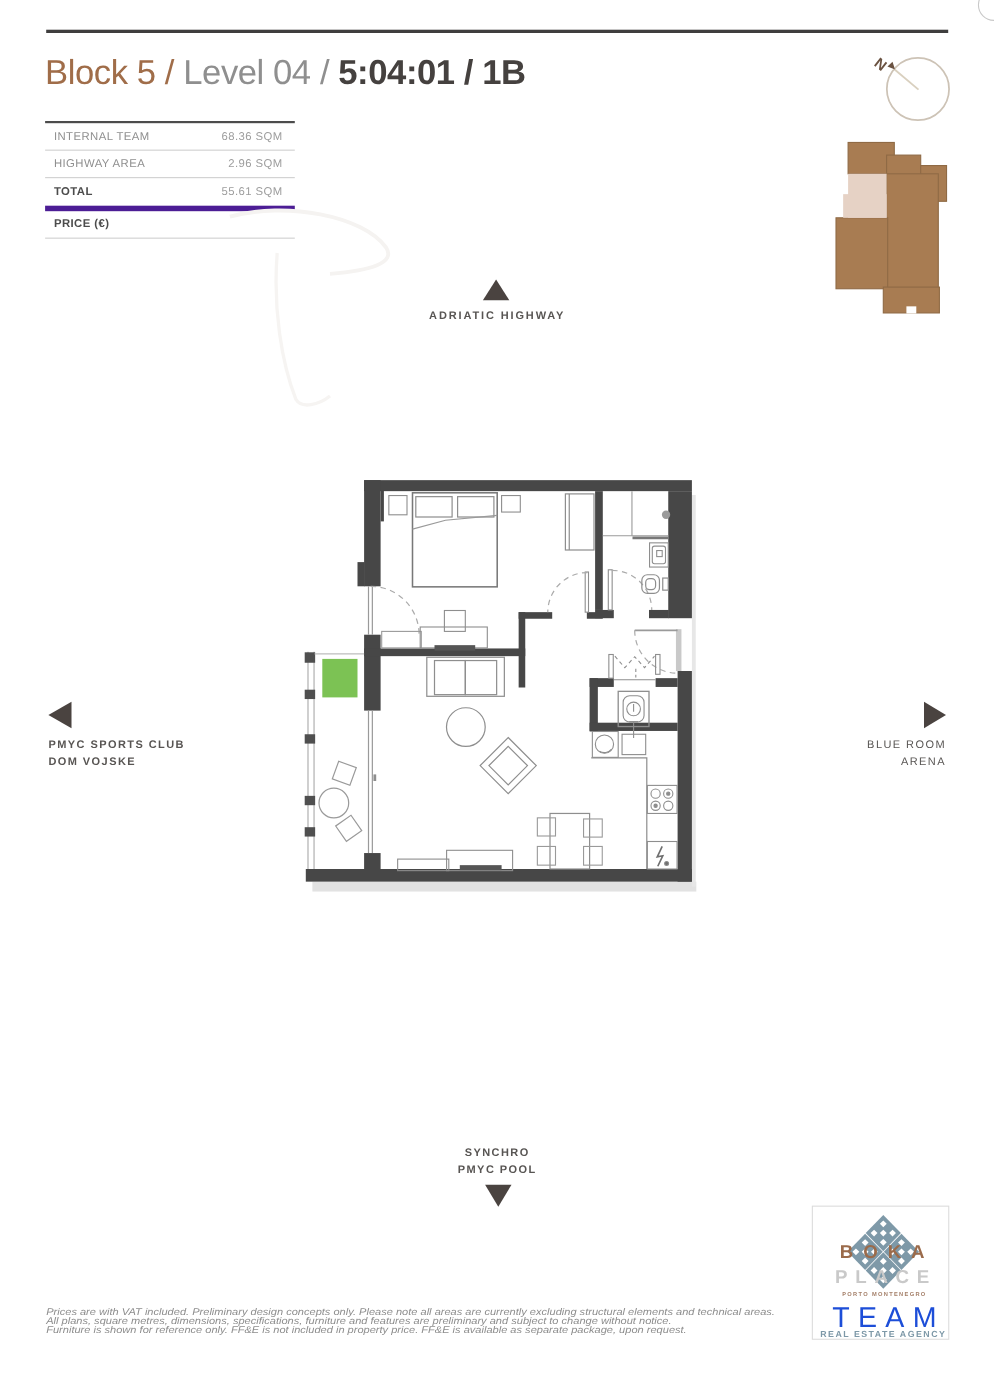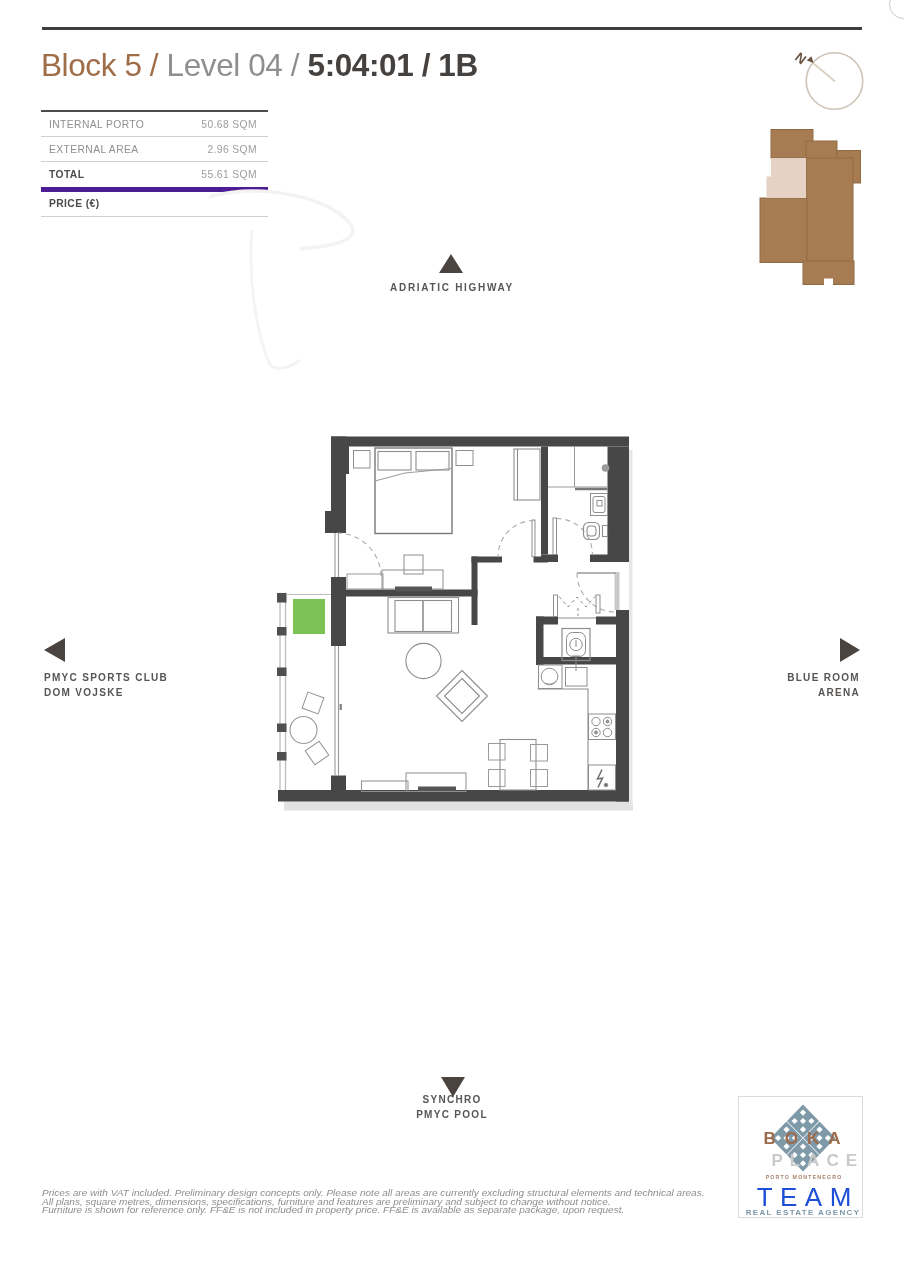--- a/index.html
+++ b/index.html
@@ -14,25 +14,25 @@
 <div class="abs" style="left:42px;top:27px;width:820px;height:3.4px;background:#3f3e3e;"></div>
 
 <div class="abs" style="left:889px;top:-10px;width:27px;height:27px;border:1.6px solid #c9c9c9;border-radius:50%;"></div>
 
 <div class="abs" style="left:41px;top:47px;font-size:31.5px;letter-spacing:-0.4px;color:#8f8f8f;white-space:nowrap;">
   <span style="font-weight:normal;color:#a06d49;">Block 5</span><span style="color:#a06d49;"> / </span><span>Level 04</span> / <span style="font-weight:bold;color:#45413f;">5:04:01 / 1B</span>
 </div>
 
 <div class="abs" style="left:41px;top:110px;width:227px;border-top:2.6px solid #4c4c4c;font-size:10.3px;">
   <div style="display:flex;justify-content:space-between;align-items:center;height:24.2px;border-bottom:1px solid #cfcfcf;color:#8f8f8f;letter-spacing:0.4px;">
-        <span style="padding-left:8px;">INTERNAL PORTO</span>
-        <span style="color:#9d9d9d;padding-right:11px;">50.68 SQM</span>
+        <span style="padding-left:8px;">INTERNAL TEAM</span>
+        <span style="color:#9d9d9d;padding-right:11px;">68.36 SQM</span>
       </div>
   <div style="display:flex;justify-content:space-between;align-items:center;height:24.2px;border-bottom:1px solid #cfcfcf;color:#8f8f8f;letter-spacing:0.4px;">
-        <span style="padding-left:8px;">EXTERNAL AREA</span>
+        <span style="padding-left:8px;">HIGHWAY AREA</span>
         <span style="color:#9d9d9d;padding-right:11px;">2.96 SQM</span>
       </div>
   <div style="display:flex;justify-content:space-between;align-items:center;height:24.2px;border-bottom:5px solid #4c1d95;color:#4c4c4c;font-weight:bold;letter-spacing:0.4px;">
         <span style="padding-left:8px;">TOTAL</span>
         <span style="color:#9d9d9d;font-weight:normal;padding-right:11px;">55.61 SQM</span>
       </div>
   <div style="display:flex;justify-content:space-between;align-items:center;height:24.2px;border-bottom:1px solid #cfcfcf;color:#4c4c4c;font-weight:bold;letter-spacing:0.4px;">
         <span style="padding-left:8px;">PRICE (€)</span>
         <span></span>
       </div>
@@ -66,23 +66,23 @@
   <rect x="771" y="158" width="35" height="40" fill="#e6d2c5"></rect>
 </svg>
 
 <div class="abs" style="left:439px;top:253.5px;width:0;height:0;border-left:12.5px solid transparent;border-right:12.5px solid transparent;border-bottom:19.5px solid #4a4340;"></div>
 <div class="abs" style="left:252px;top:282px;width:400px;text-align:center;font-size:10px;font-weight:bold;letter-spacing:1.7px;color:#585553;">ADRIATIC HIGHWAY</div>
 
 <div class="abs" style="left:44px;top:637.5px;width:0;height:0;border-top:12.5px solid transparent;border-bottom:12.5px solid transparent;border-right:21px solid #4a4340;"></div>
 <div class="abs" style="left:44px;top:671px;font-size:10px;font-weight:bold;letter-spacing:1.3px;color:#585553;line-height:14.5px;">PMYC SPORTS CLUB<br>DOM VOJSKE</div>
 
 <div class="abs" style="left:840px;top:638px;width:0;height:0;border-top:12.5px solid transparent;border-bottom:12.5px solid transparent;border-left:20.5px solid #4a4340;"></div>
-<div class="abs" style="left:660px;top:671px;width:200px;text-align:right;font-size:10px;font-weight:bold;letter-spacing:1.3px;color:#585553;line-height:14.5px;">BLUE ROOM<br>ARENA</div>
-
-<div class="abs" style="left:252px;top:1092px;width:400px;text-align:center;font-size:10px;font-weight:bold;letter-spacing:1.3px;color:#585553;line-height:15px;">SYNCHRO<br>PMYC POOL</div>
+<div class="abs" style="left:660px;top:671px;width:200px;text-align:right;font-size:10px;font-weight:normal;letter-spacing:1.3px;color:#585553;line-height:14.5px;">BLUE ROOM<br>ARENA</div>
+
+<div class="abs" style="left:252px;top:1041px;width:400px;text-align:center;font-size:10px;font-weight:bold;letter-spacing:1.3px;color:#585553;line-height:15px;">SYNCHRO<br>PMYC POOL</div>
 <div class="abs" style="left:441px;top:1077px;width:0;height:0;border-left:12px solid transparent;border-right:12px solid transparent;border-top:20px solid #4a4340;"></div>
 
 <svg class="abs" style="left:270px;top:428px;" width="370" height="392" viewBox="270 428 370 392" fill="none">
 
 <g>
         <rect x="284" y="801.5" width="349" height="9" fill="#e2e2e2"></rect>
         <rect x="629" y="450" width="3.5" height="356" fill="#e7e7e7"></rect>
       </g>
 
 <rect x="331" y="436.5" width="298" height="10" fill="#474747"></rect>
@@ -341,21 +341,21 @@
     </g>
   </defs>
   <use href="#tile" x="34" y="19"></use>
   <use href="#tile" x="17.5" y="36"></use>
   <use href="#tile" x="50.5" y="36"></use>
   <use href="#tile" x="34" y="53"></use>
 </svg>
 
 <div class="abs" style="left:740px;top:1129px;width:124px;text-align:center;font-size:17px;font-weight:bold;color:#9b6b4b;letter-spacing:9px;text-indent:9px;">BOKA</div>
 
-<div class="abs" style="left:740px;top:1151px;width:124px;text-align:right;font-size:17px;font-weight:bold;color:#c9c9c9;letter-spacing:7px;text-indent:7px;">PLACE</div>
+<div class="abs" style="left:740px;top:1151px;width:124px;text-align:center;font-size:17px;font-weight:bold;color:#c9c9c9;letter-spacing:7px;text-indent:7px;">PLACE</div>
 
 <div class="abs" style="left:742px;top:1174px;width:124px;text-align:center;font-size:5.2px;font-weight:bold;color:#a5806a;letter-spacing:1.2px;">PORTO MONTENEGRO</div>
 
 <div class="abs" style="left:742px;top:1182px;width:124px;text-align:center;font-size:26px;color:#1d4ed8;letter-spacing:7.5px;text-indent:7.5px;">TEAM</div>
 
 <div class="abs" style="left:739px;top:1208px;width:128px;text-align:center;font-size:8px;font-weight:bold;color:#7d98a7;letter-spacing:1.35px;white-space:nowrap;text-align:center;">REAL ESTATE AGENCY</div>
 
 </div>
 
 </body></html>

